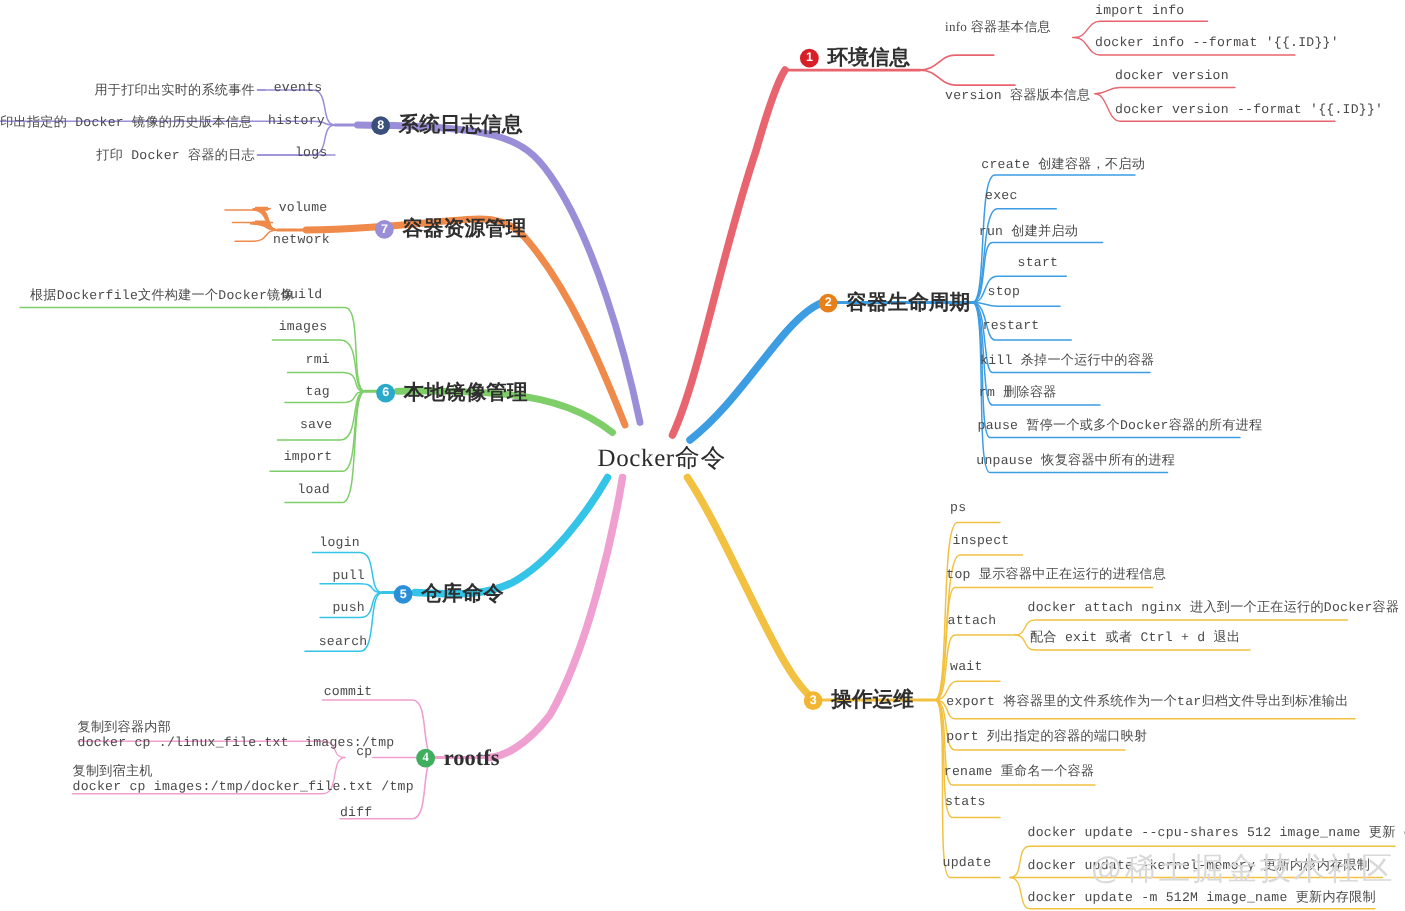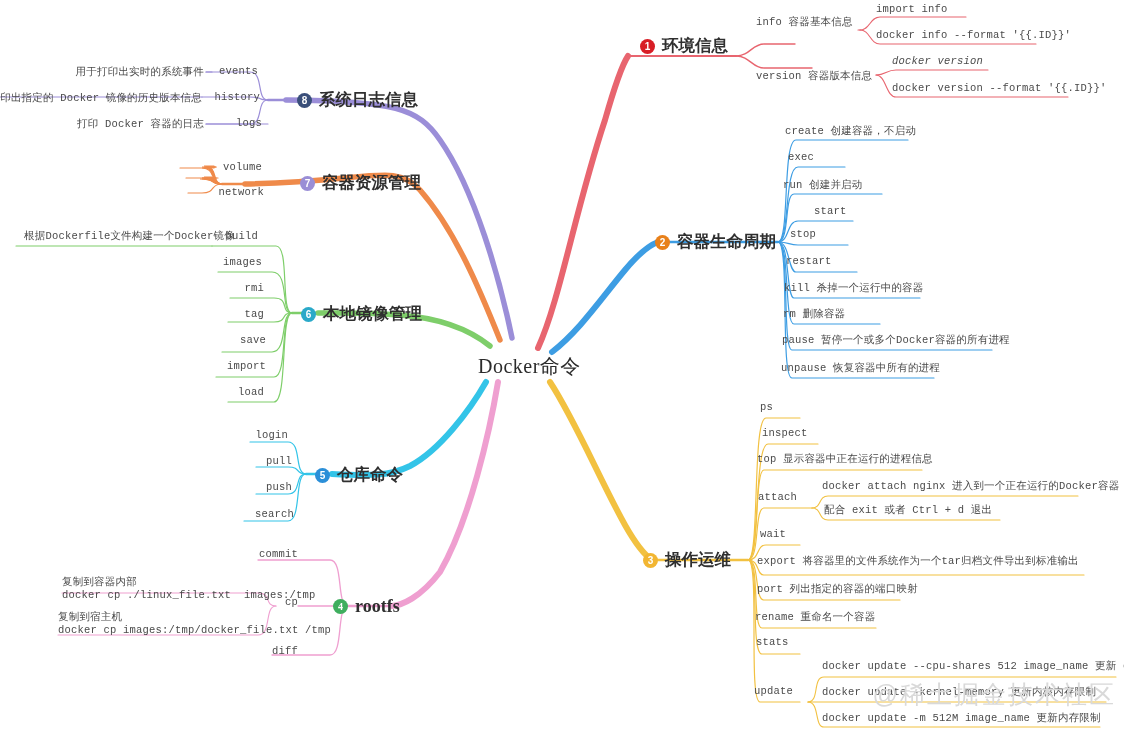--- a/index.html
+++ b/index.html
@@ -146,25 +146,25 @@
       <path d="M206,124 L268,124" stroke="#9b8ed8" stroke-width="1.1"></path>
     </g>
   </svg>
 
   <div class="node center" style="left:478px;top:353px;">Docker命令</div>
 
   <div class="node btitle" style="left:640px;top:35px;">
     <span class="badge" style="background:#d81e26">1</span>
     <span>环境信息</span>
   </div>
-  <div class="node leaf" style="left:756px;top:15px;">info 容器基本信息</div>
+  <div class="node leaf" style="left:756px;top:15px;font-family:Liberation Serif, serif;">info 容器基本信息</div>
   <div class="node leaf" style="left:756px;top:69px;">version 容器版本信息</div>
   <div class="node leaf" style="left:876px;top:3px;">import info</div>
   <div class="node leaf" style="left:876px;top:29px;">docker info --format '{{.ID}}'</div>
-  <div class="node leaf" style="left:892px;top:55px;font-style:italic;">docker version</div>
+  <div class="node leaf" style="left:892px;top:55px;">docker version</div>
   <div class="node leaf" style="left:892px;top:82px;">docker version --format '{{.ID}}'</div>
 
   <div class="node btitle" style="left:655px;top:231px;">
     <span class="badge" style="background:#e8801a">2</span>
     <span>容器生命周期</span>
   </div>
   <div class="node leaf" style="left:785px;top:124px;">create 创建容器，不启动</div>
   <div class="node leaf" style="left:788px;top:151px;">exec</div>
   <div class="node leaf" style="left:783px;top:178px;">run 创建并启动</div>
   <div class="node leaf" style="left:814px;top:205px;">start</div>

